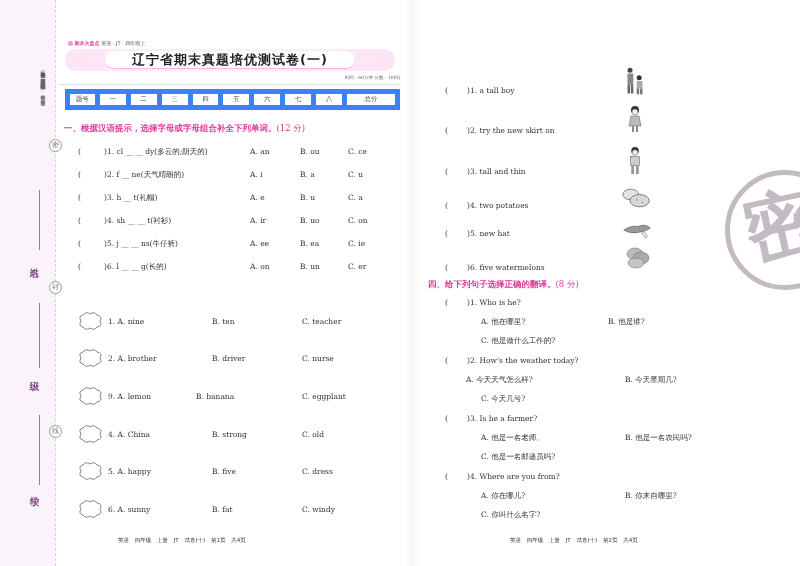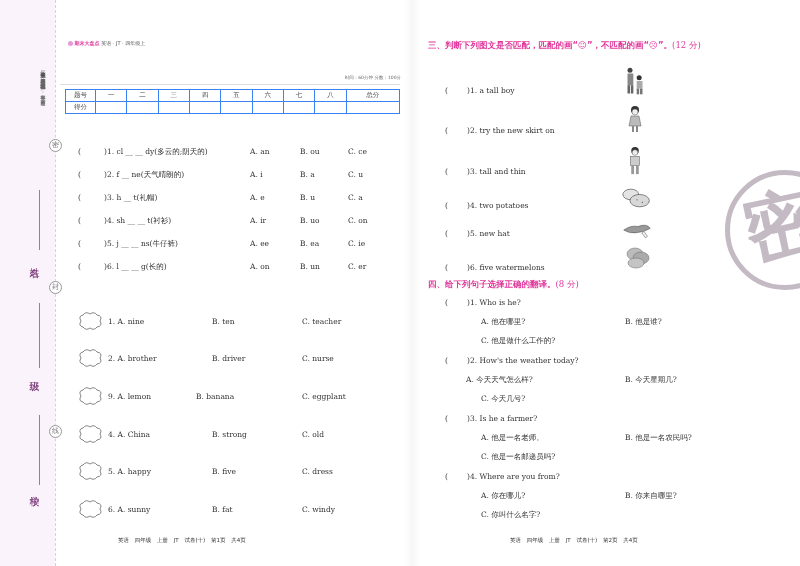--- a/index.html
+++ b/index.html
@@ -17,21 +17,21 @@
   .page-right { left: 420px; width: 300px; }
   .brand { position: absolute; left: 8px; top: 40px; font-family: "DejaVu Sans", sans-serif; font-size: 5px; color: #555; }
   .brand .dot { display: inline-block; width: 5px; height: 5px; border-radius: 50%; background: #e79ad8; vertical-align: middle; }
   .brand .tag { color: #e040a0; font-weight: bold; }
   .title-band { position: absolute; left: 5px; top: 49px; width: 330px; height: 22px; background: linear-gradient(90deg, #fde4f6, #fff0fb 50%, #fde4f6); border-radius: 11px; }
   .title-pill { position: absolute; left: 40px; top: 2px; width: 250px; height: 17px; background: #fff; border-radius: 9px; box-shadow: 0 1px 0 #f3b6e4; }
   .title-text { position: absolute; left: 0; top: 0; width: 250px; text-align: center; font-family: "DejaVu Sans", sans-serif; font-weight: bold; font-size: 13px; line-height: 17px; color: #222; letter-spacing: 1px; }
   .exam-meta { position: absolute; right: 4px; top: 75px; font-family: "DejaVu Sans", sans-serif; font-size: 4.5px; color: #666; }
   .meta-rule { position: absolute; left: 0; top: 84px; width: 340px; border-top: 1px solid #ddd; }
   table.score { position: absolute; left: 5px; top: 89px; width: 335px; border-collapse: collapse; font-family: "DejaVu Sans", sans-serif; font-size: 6.5px; color: #444; }
-  table.score td { border: 1px solid #3b82f6; height: 11px; text-align: center; padding: 0; }
+  table.score td { border: 5px solid #3b82f6; height: 11px; text-align: center; padding: 0; }
   .section-title { position: absolute; font-family: "DejaVu Sans", sans-serif; font-weight: bold; font-size: 8.5px; color: #e0359a; white-space: nowrap; }
   .section-title .points { font-weight: normal; font-family: "DejaVu Serif", serif; }
   .q-row { position: absolute; left: 0; font-size: 7.5px; color: #333; white-space: nowrap; height: 12px; line-height: 12px; }
   .paren { position: absolute; left: 18px; }
   .stem { position: absolute; left: 44px; }
   .opt { position: absolute; }
   .cloud { position: absolute; left: 18px; width: 26px; height: 20px; }
   .cloud svg { width: 26px; height: 20px; }
   .pic { position: absolute; left: 200px; width: 30px; height: 30px; }
   .pic svg { width: 30px; height: 30px; }
@@ -62,52 +62,48 @@
   <div class="seal-mark" style="top:139px;">密</div>
   <div class="seal-mark" style="top:281px;">封</div>
   <div class="seal-mark" style="top:425px;">线</div>
 
   <div class="page page-left">
     <div class="brand">
       <span class="dot"></span>
       <span class="tag">期末大盘点</span>
       <span>英语 · JT · 四年级上</span>
     </div>
+    <div class="title-band">
+      <div class="title-pill">
+        <div class="title-text">辽宁省期末真题培优测试卷(一)</div>
+      </div>
+    </div>
     <div class="exam-meta">时间：60分钟  分数：100分</div>
     <div class="meta-rule"></div>
 
     <table class="score">
       <tbody>
           <tr>
         <td style="width:9%">题号</td>
         <td>一</td>
         <td>二</td>
         <td>三</td>
         <td>四</td>
         <td>五</td>
         <td>六</td>
         <td>七</td>
         <td>八</td>
         <td style="width:16%">总分</td>
       </tr>
-      <tr>
-        <td>得分</td>
-        <td></td>
-        <td></td>
-        <td></td>
-        <td></td>
-        <td></td>
-        <td></td>
-        <td></td>
-        <td></td>
-        <td></td>
-      </tr>
     </tbody>
       </table>
 
+    <div class="section-title" style="left:4px;top:123px;">
+      <span>一、根据汉语提示，选择字母或字母组合补全下列单词。</span><span class="points">(12 分)</span>
+    </div>
 
     <div class="q-row" style="top:146px;">
       <span class="paren">(</span>
       <span class="stem">)1. cl __ __ dy(多云的;阴天的)</span>
       <span class="opt" style="left:190px">A. an</span>
       <span class="opt" style="left:240px">B. ou</span>
       <span class="opt" style="left:288px">C. ce</span>
     </div>
     <div class="q-row" style="top:169px;">
       <span class="paren">(</span>
@@ -194,23 +190,20 @@
       <span class="opt" style="left:152px">B. fat</span>
       <span class="opt" style="left:242px">C. windy</span>
     </div>
 
     <div class="footer" style="left:58px;">英语 四年级 上册 JT 试卷(十) 第1页 共4页</div>
   </div>
 
   <div class="spine-shadow"></div>
 
   <div class="page page-right">
-    <div class="section-title" style="left:8px;top:40px;">
-      <span>三、判断下列图文是否匹配，匹配的画“☺”，不匹配的画“☹”。</span><span class="points">(12 分)</span>
-    </div>
 
     <div class="q-row" style="top:85px;">
       <span class="paren" style="left:25px">(</span>
       <span class="stem" style="left:47px">)1. a tall boy</span>
     </div>
     <div class="pic" style="top:66px;left:200px;">
       <svg viewBox="0 0 30 36">
           <circle cx="9" cy="5" r="3" fill="#444"></circle>
           <rect x="6" y="9" width="7" height="14" fill="#888"></rect>
           <rect x="6" y="23" width="3" height="10" fill="#666"></rect>
@@ -289,21 +282,21 @@
     <div class="section-title" style="left:8px;top:279px;">
       <span>四、给下列句子选择正确的翻译。</span><span class="points">(8 分)</span>
     </div>
 
     <div class="q-row" style="top:297px;">
       <span class="paren" style="left:25px">(</span>
       <span class="stem" style="left:47px">)1. Who is he?</span>
     </div>
     <div class="q-row" style="top:316px;">
       <span class="opt" style="left:61px">A. 他在哪里?</span>
-      <span class="opt" style="left:205px">B. 他是谁?</span>
+      <span class="opt" style="left:188px">B. 他是谁?</span>
     </div>
     <div class="q-row" style="top:335px;">
       <span class="opt" style="left:61px">C. 他是做什么工作的?</span>
     </div>
 
     <div class="q-row" style="top:355px;">
       <span class="paren" style="left:25px">(</span>
       <span class="stem" style="left:47px">)2. How's the weather today?</span>
     </div>
     <div class="q-row" style="top:374px;">

